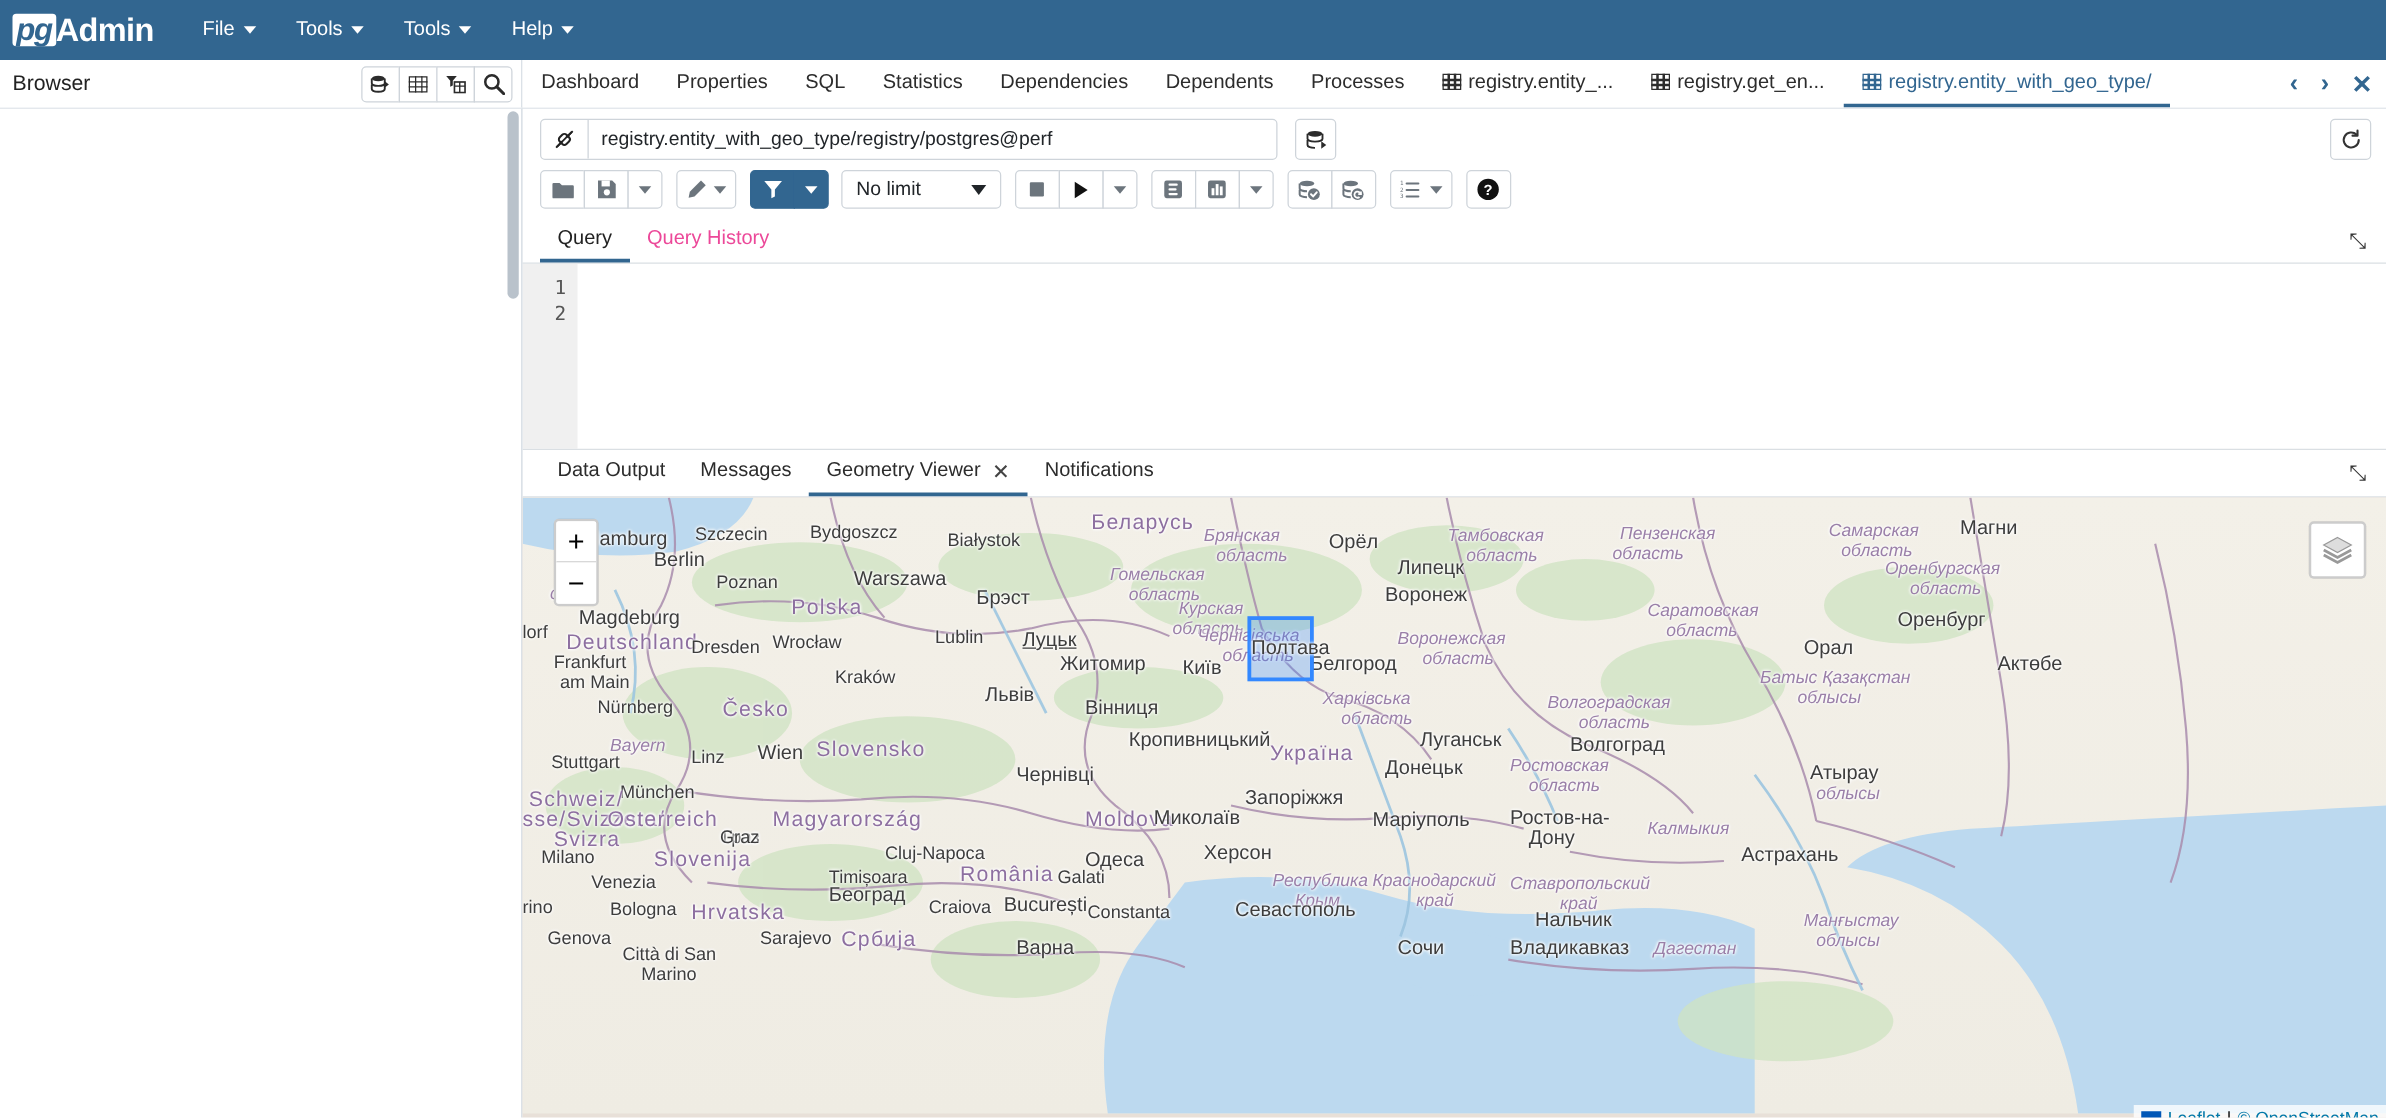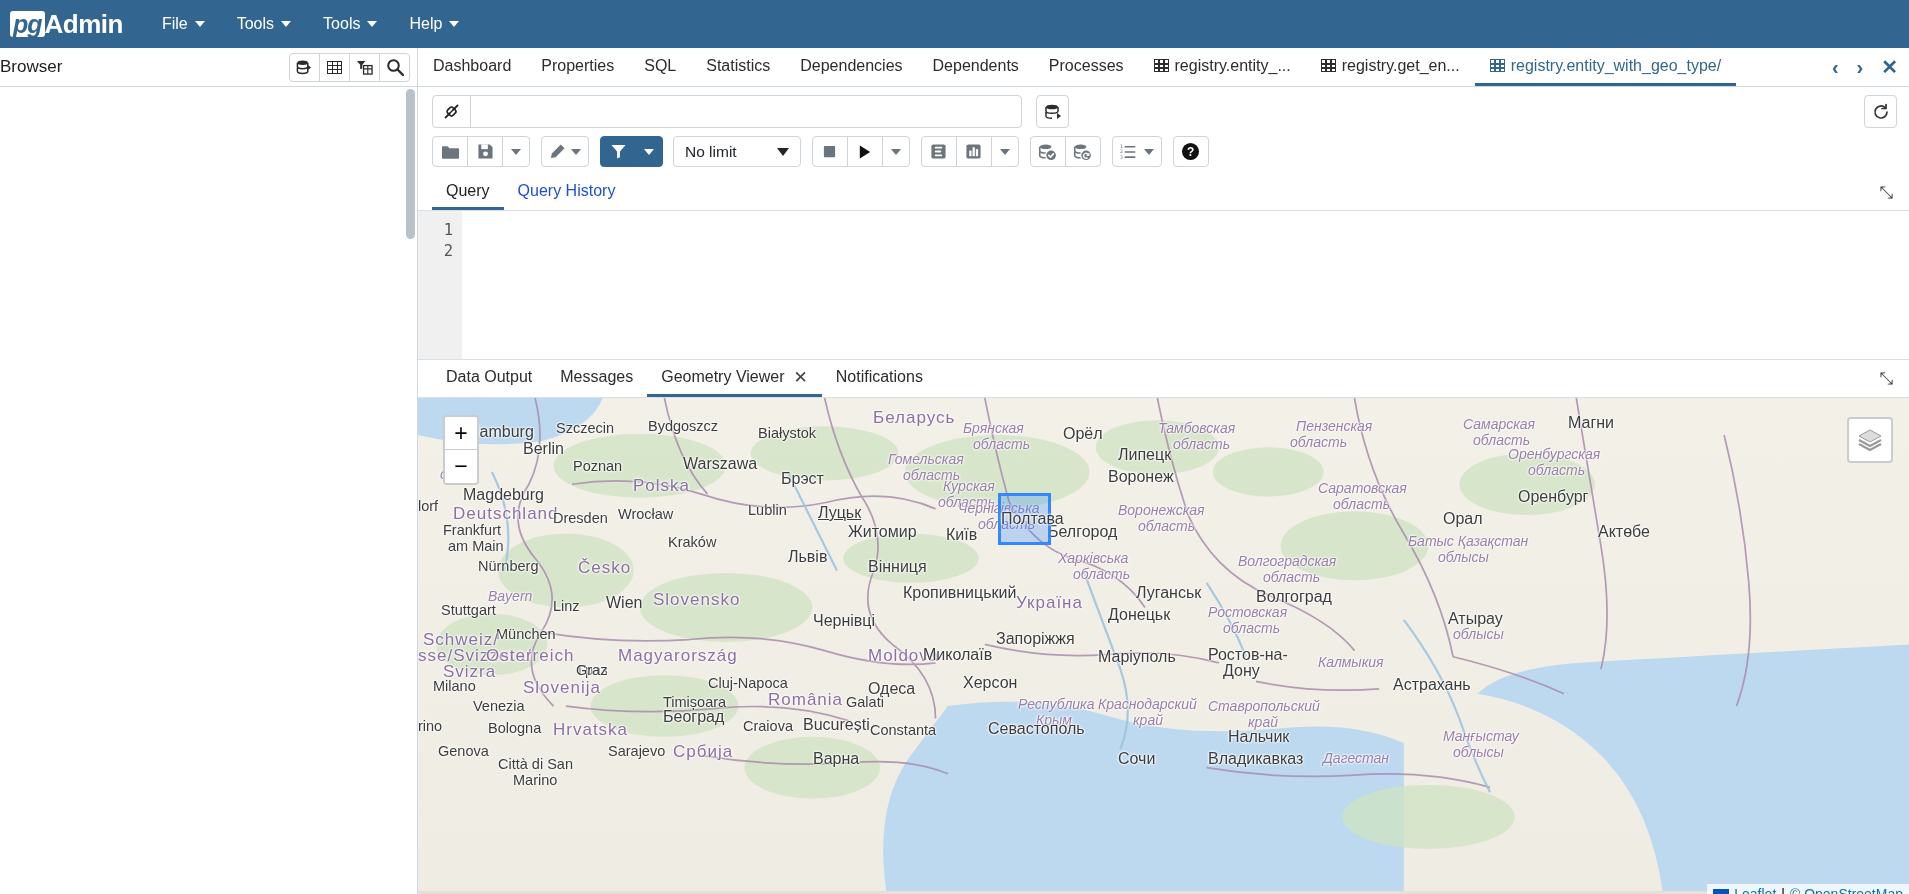--- a/index.html
+++ b/index.html
@@ -48,21 +48,21 @@
   }
   .user-flag i {
     position: absolute; bottom: 1px; left: 4px; width: 14px; height: 8px;
     background: #ffd500; border-radius: 7px 7px 0 0;
   }
 
   
   .secondrow { display: flex; height: 39px; border-bottom: 1px solid #cfd8e0; background: #fff; }
   .browser-head {
     width: 418px; display: flex; align-items: center; background: #fff;
-    border-right: 1px solid #cfd8e0; flex: 0 0 418px;
+    border-right: 1px solid #cfd8e0; padding-left: 10px; flex: 0 0 418px;
   }
   .browser-title { font-size: 17px; color: #222; }
   .browser-tools { margin-left: auto; display: flex; padding-right: 7px; }
   .btn-sq {
     width: 31px; height: 29px; border: 1px solid #ced4da; background: #fff;
     display: flex; align-items: center; justify-content: center; cursor: pointer;
     margin-left: -1px; color: #2b2b2b;
   }
   .btn-sq:first-child { border-radius: 4px 0 0 4px; }
   .btn-sq:last-child { border-radius: 0 4px 4px 0; }
@@ -153,21 +153,21 @@
   .tri-down { width: 0; height: 0; border-left: 6px solid transparent;
     border-right: 6px solid transparent; border-top: 8px solid #212529; }
 
   
   .qtabs {
     display: flex; align-items: center; border-bottom: 1px solid #dadfe3;
     padding-left: 14px; height: 36px; position: relative;
   }
   .qtab {
     font-size: 16px; padding: 0 14px; height: 100%; display: flex; align-items: center;
-    color: #1d4ed8; cursor: pointer; border-bottom: 3px solid transparent;
+    color: #ec4899; cursor: pointer; border-bottom: 3px solid transparent;
   }
   .qtab.active { color: #222; border-bottom-color: #326690; }
   .expand-ico { margin-left: auto; padding-right: 16px; cursor: pointer; color: #333; font-size: 17px; }
 
   
   .editor { height: 148px; display: flex; font-family: "DejaVu Sans Mono", monospace;
     font-size: 15.5px; background: #fff; overflow: hidden; }
   .gutter {
     width: 44px; background: #f0f0f0; color: #555; text-align: right;
     padding: 9px 9px 0 0; line-height: 21px; user-select: none;
@@ -340,20 +340,21 @@
 
     <div class="connbar">
       <div class="conn-field">
         <div class="conn-ico">
           <svg width="19" height="19" viewBox="0 0 20 20">
               <path d="M4 16l4-4M12 8l4-4" stroke="#222" stroke-width="1.7" stroke-linecap="round"></path>
               <rect x="6" y="6" width="8" height="8" rx="2.5" transform="rotate(45 10 10)" fill="none" stroke="#222" stroke-width="1.7"></rect>
               <path d="M3 17L17 3" stroke="#222" stroke-width="1.5"></path>
             </svg>
         </div>
+        <div class="conn-text" title="Connection string">registry.entity_with_geo_type/registry/postgres@perf</div>
       </div>
       <div class="conn-swap">
         <svg width="18" height="18" viewBox="0 0 18 18">
             <ellipse cx="8" cy="4" rx="6" ry="2.3" fill="#2b2b2b"></ellipse>
             <path d="M2 4v4c0 1.3 2.7 2.3 6 2.3s6-1 6-2.3V4" fill="none" stroke="#2b2b2b" stroke-width="1.5"></path>
             <path d="M2 9v4c0 1.3 2.7 2.3 6 2.3" fill="none" stroke="#2b2b2b" stroke-width="1.5"></path>
             <path d="M13 10l4 3-4 3z" fill="#2b2b2b"></path>
           </svg>
       </div>
       <div class="refresh-btn" title="Reset layout">

